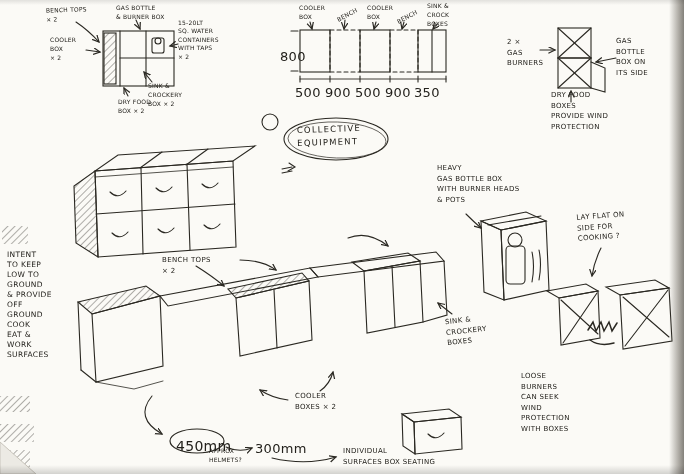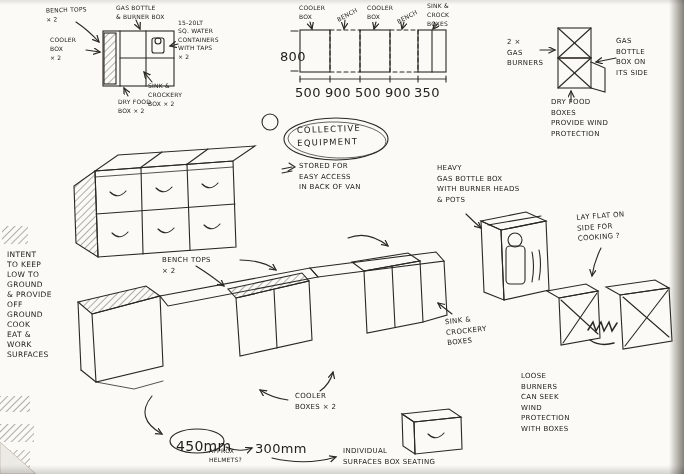--- a/index.html
+++ b/index.html
@@ -229,30 +229,27 @@
   <div class="hl dim" style="left:385px;top:83px;width:20px;text-align:center">900</div>
   <div class="hl dim" style="left:414px;top:83px;width:20px;text-align:left">350</div>
 
   <div class="hl" style="left:507px;top:37px">2 ×
 GAS
 BURNERS</div>
   <div class="hl" style="left:616px;top:36px">GAS
 BOTTLE
 BOX ON
 ITS SIDE</div>
-  <div class="hl" style="left:551px;top:97px">DRY FOOD
+  <div class="hl" style="left:551px;top:90px">DRY FOOD
 BOXES
 PROVIDE WIND
 PROTECTION</div>
 
   <div class="hl big" style="left:297px;top:123px;transform:rotate(-2deg)">COLLECTIVE
 EQUIPMENT</div>
-  <div class="hl" style="left:299px;top:161px">STORED FOR
-EASY ACCESS
-IN BACK OF VAN</div>
   <div class="hl" style="left:437px;top:163px">HEAVY
 GAS BOTTLE BOX
 WITH BURNER HEADS
 &amp; POTS</div>
   <div class="hl" style="left:577px;top:211px;transform:rotate(-4deg)">LAY FLAT ON
 SIDE FOR
 COOKING ?</div>
 
   <div class="hl" style="left:7px;top:250px;font-size:7.5px;line-height:10px">INTENT
 TO KEEP

